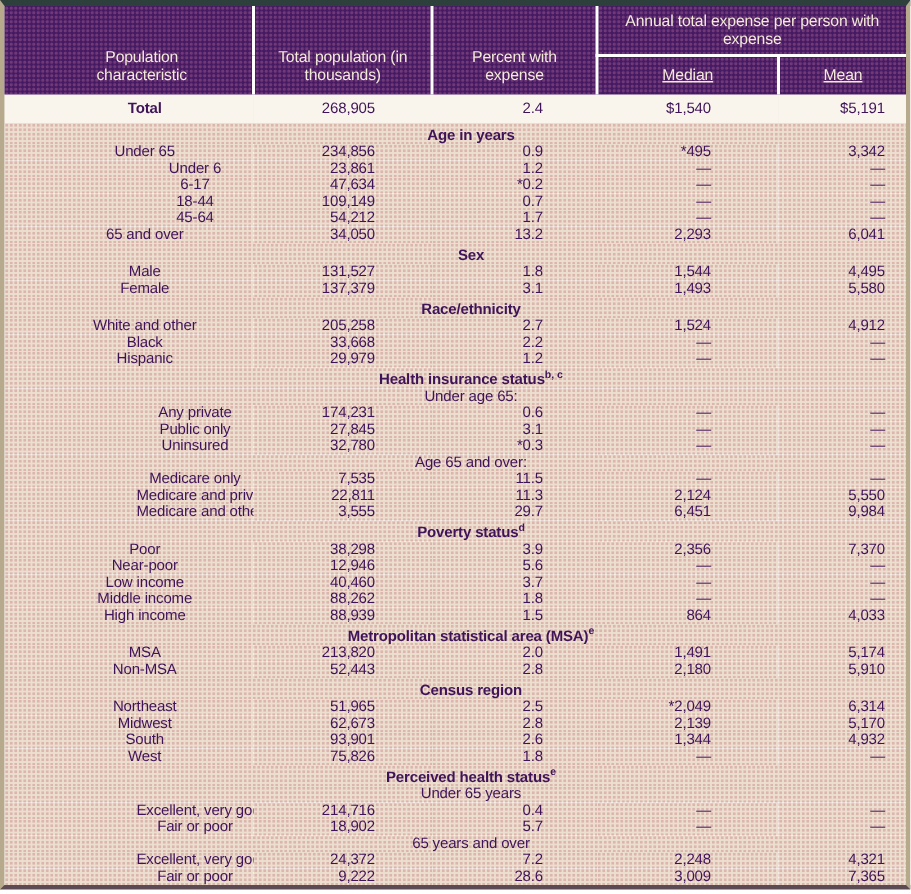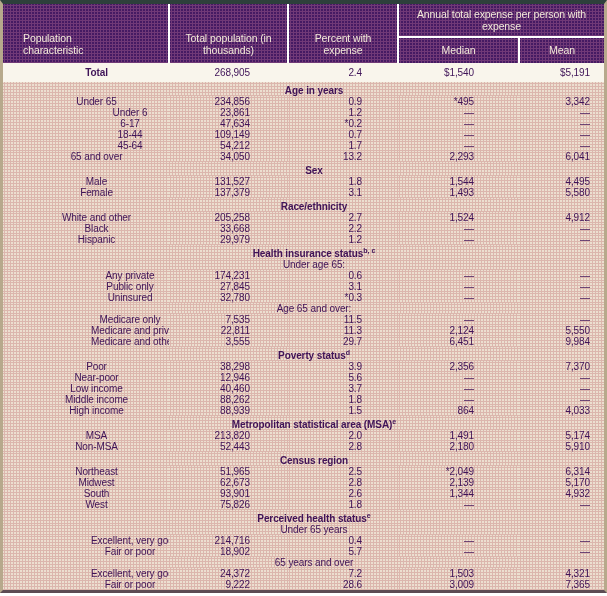--- a/index.html
+++ b/index.html
@@ -31,27 +31,27 @@
     background-size: 3px 3px;
     color: #f3ead9;
     font-weight: normal;
     font-size: 10.5px;
     line-height: 12px;
     letter-spacing: -0.1px;
     vertical-align: bottom;
     padding: 4px 2px 7px 2px;
     text-align: center;
   }
-  thead th.h-pop { text-align: left; padding-left: 20px; margin-left: 40px; }
+  thead th.h-pop { text-align: center; padding-left: 20px; margin-left: 40px; }
   thead th.h-pop span { display: inline-block; max-width: 95px; }
   thead th.h-totpop span { display: inline-block; max-width: 95px; }
   thead th.h-pct span { display: inline-block; max-width: 80px; }
   thead th.h-group { vertical-align: middle; border-bottom: 2px solid #ffffff; padding-bottom: 4px; }
   thead th.h-group span { display: inline-block; max-width: 175px; }
-  thead th.bl { border-left: 2px solid #ffffff; }
+  thead th.bl { border-left: 2px solid #ffffff; text-decoration: underline; }
   thead th.h-sub { vertical-align: middle; padding: 6px 2px 7px 2px; }
 
   tbody {
     background-color: #ecdfd0;
   }
   tbody td {
     background-image: radial-gradient(circle, rgba(193,115,115,0.38) 1px, transparent 1.2px);
     background-size: 3px 3px;
     color: #3f1358;
     font-size: 10px;
@@ -371,21 +371,21 @@
             <td class="c-num c4">—</td>
             <td class="c-num c5">—</td>
           </tr>
           <tr class="label">
             <td class="c-label" colspan="5"><span>65 years and over</span></td>
           </tr>
           <tr class="data indent2">
             <td class="c-label"><span>Excellent, very good, or good</span></td>
             <td class="c-num c2">24,372</td>
             <td class="c-num c3">7.2</td>
-            <td class="c-num c4">1,503</td>
+            <td class="c-num c4">2,248</td>
             <td class="c-num c5">4,321</td>
           </tr>
           <tr class="data indent2">
             <td class="c-label"><span>Fair or poor</span></td>
             <td class="c-num c2">9,222</td>
             <td class="c-num c3">28.6</td>
             <td class="c-num c4">3,009</td>
             <td class="c-num c5">7,365</td>
           </tr>
         </tbody>

